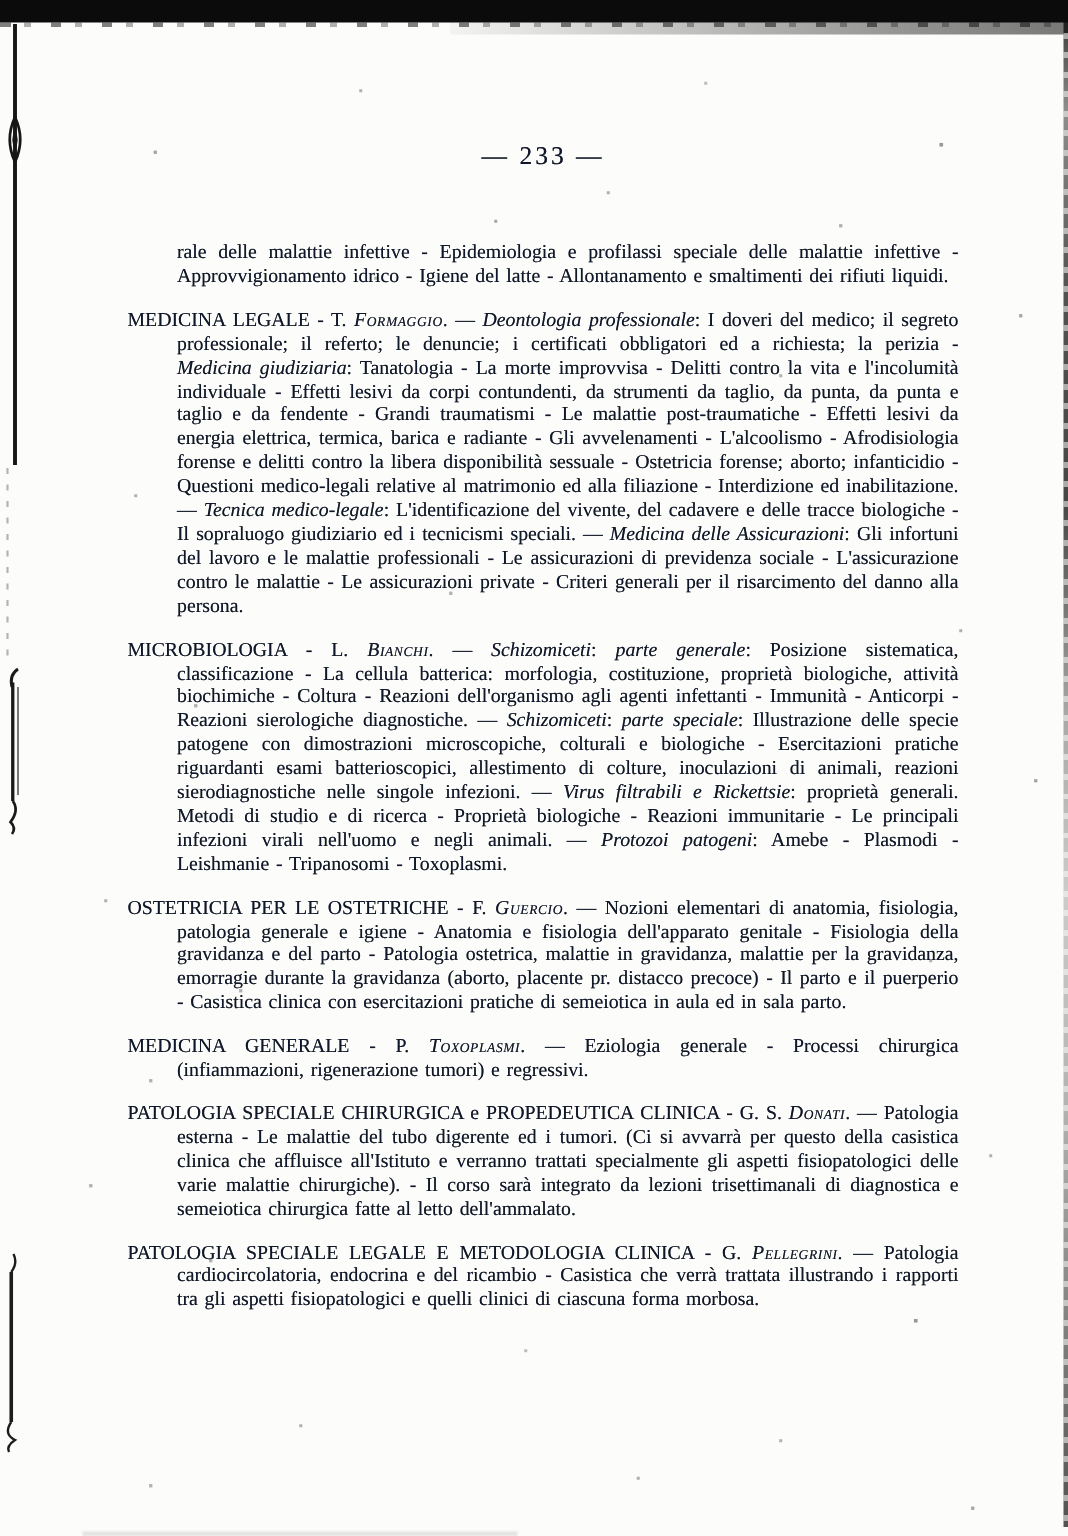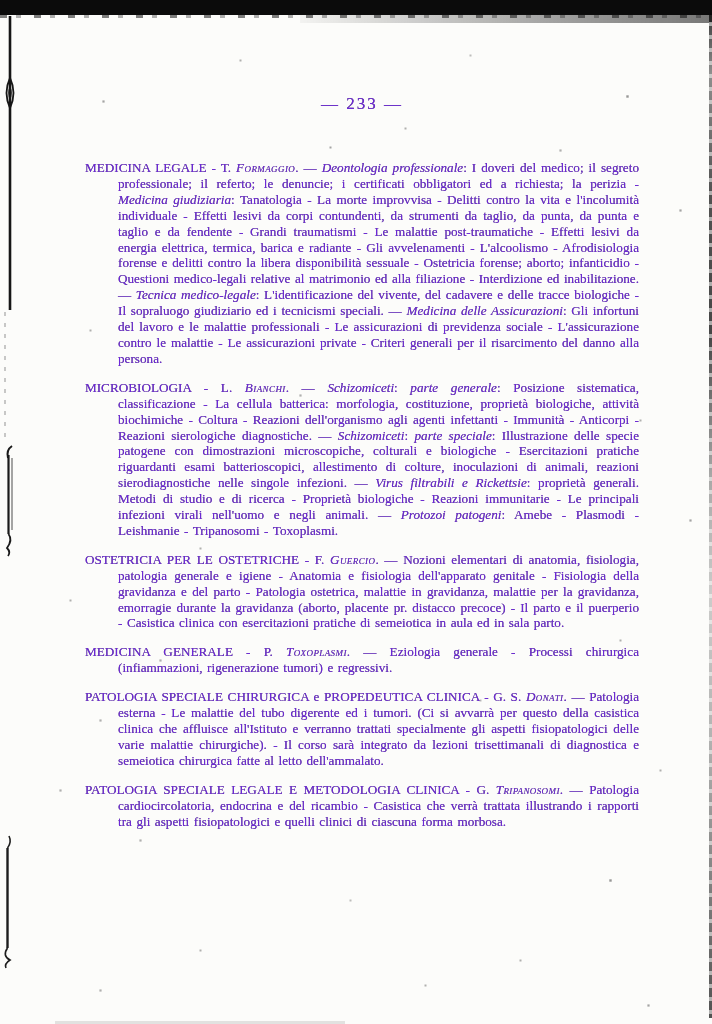--- a/index.html
+++ b/index.html
@@ -4,21 +4,21 @@
 <style>
   html, body { margin: 0; padding: 0; background: #e8e8e6; }
   .page {
     position: relative;
     width: 712px;
     height: 1024px;
     margin: 0 auto;
     background: #fcfcfa;
     overflow: hidden;
     font-family: "Liberation Serif", "DejaVu Serif", serif;
-    color: #6d28d9;
+    color: #0f172a;
   }
   
   .scan-topbar {
     position: absolute; left: 0; top: 0; width: 712px; height: 15px;
     background: #0b0b0b;
   }
   .scan-topbar-fuzz {
     position: absolute; left: 300px; right: 0; top: 14px; height: 9px;
     background: linear-gradient(to right, rgba(20,20,20,0.04), rgba(20,20,20,0.38) 60%, rgba(10,10,10,0.55));
     filter: blur(0.4px);
@@ -118,22 +118,23 @@
   </svg>
 
   <div class="scan-right-edge"></div>
   <div class="scan-right-dashes"></div>
   <div class="scan-bottom-smudge"></div>
   <div class="speckles"></div>
 
   <div class="content">
     <div class="pageno">— 233 —</div>
     <div>
+        <p class="para cont"><span class="s-n">rale delle malattie infettive - Epidemiologia e profilassi speciale delle malattie infettive - Approvvigionamento idrico - Igiene del latte - Allontanamento e smaltimenti dei rifiuti liquidi.</span></p>
         <p class="para"><span class="s-n">MEDICINA LEGALE - T. </span><span class="s-sc">Formaggio</span><span class="s-n">. — </span><span class="s-i">Deontologia professionale</span><span class="s-n">: I doveri del medico; il segreto professionale; il referto; le denuncie; i certificati obbligatori ed a richiesta; la perizia - </span><span class="s-i">Medicina giudiziaria</span><span class="s-n">: Tanatologia - La morte improvvisa - Delitti contro la vita e l'incolumità individuale - Effetti lesivi da corpi contundenti, da strumenti da taglio, da punta, da punta e taglio e da fendente - Grandi traumatismi - Le malattie post-traumatiche - Effetti lesivi da energia elettrica, termica, barica e radiante - Gli avvelenamenti - L'alcoolismo - Afrodisiologia forense e delitti contro la libera disponibilità sessuale - Ostetricia forense; aborto; infanticidio - Questioni medico-legali relative al matrimonio ed alla filiazione - Interdizione ed inabilitazione. — </span><span class="s-i">Tecnica medico-legale</span><span class="s-n">: L'identificazione del vivente, del cadavere e delle tracce biologiche - Il sopraluogo giudiziario ed i tecnicismi speciali. — </span><span class="s-i">Medicina delle Assicurazioni</span><span class="s-n">: Gli infortuni del lavoro e le malattie professionali - Le assicurazioni di previdenza sociale - L'assicurazione contro le malattie - Le assicurazioni private - Criteri generali per il risarcimento del danno alla persona.</span></p>
         <p class="para"><span class="s-n">MICROBIOLOGIA - L. </span><span class="s-sc">Bianchi</span><span class="s-n">. — </span><span class="s-i">Schizomiceti</span><span class="s-n">: </span><span class="s-i">parte generale</span><span class="s-n">: Posizione sistematica, classificazione - La cellula batterica: morfologia, costituzione, proprietà biologiche, attività biochimiche - Coltura - Reazioni dell'organismo agli agenti infettanti - Immunità - Anticorpi - Reazioni sierologiche diagnostiche. — </span><span class="s-i">Schizomiceti</span><span class="s-n">: </span><span class="s-i">parte speciale</span><span class="s-n">: Illustrazione delle specie patogene con dimostrazioni microscopiche, colturali e biologiche - Esercitazioni pratiche riguardanti esami batterioscopici, allestimento di colture, inoculazioni di animali, reazioni sierodiagnostiche nelle singole infezioni. — </span><span class="s-i">Virus filtrabili e Rickettsie</span><span class="s-n">: proprietà generali. Metodi di studio e di ricerca - Proprietà biologiche - Reazioni immunitarie - Le principali infezioni virali nell'uomo e negli animali. — </span><span class="s-i">Protozoi patogeni</span><span class="s-n">: Amebe - Plasmodi - Leishmanie - Tripanosomi - Toxoplasmi.</span></p>
         <p class="para"><span class="s-n">OSTETRICIA PER LE OSTETRICHE - F. </span><span class="s-sc">Guercio</span><span class="s-n">. — Nozioni elementari di anatomia, fisiologia, patologia generale e igiene - Anatomia e fisiologia dell'apparato genitale - Fisiologia della gravidanza e del parto - Patologia ostetrica, malattie in gravidanza, malattie per la gravidanza, emorragie durante la gravidanza (aborto, placente pr. distacco precoce) - Il parto e il puerperio - Casistica clinica con esercitazioni pratiche di semeiotica in aula ed in sala parto.</span></p>
         <p class="para"><span class="s-n">MEDICINA GENERALE - P. </span><span class="s-sc">Toxoplasmi</span><span class="s-n">. — Eziologia generale - Processi chirurgica (infiammazioni, rigenerazione tumori) e regressivi.</span></p>
         <p class="para"><span class="s-n">PATOLOGIA SPECIALE CHIRURGICA e PROPEDEUTICA CLINICA - G. S. </span><span class="s-sc">Donati</span><span class="s-n">. — Patologia esterna - Le malattie del tubo digerente ed i tumori. (Ci si avvarrà per questo della casistica clinica che affluisce all'Istituto e verranno trattati specialmente gli aspetti fisiopatologici delle varie malattie chirurgiche). - Il corso sarà integrato da lezioni trisettimanali di diagnostica e semeiotica chirurgica fatte al letto dell'ammalato.</span></p>
-        <p class="para"><span class="s-n">PATOLOGIA SPECIALE LEGALE E METODOLOGIA CLINICA - G. </span><span class="s-sc">Tripanosomi</span><span class="s-n">. — Patologia cardiocircolatoria, endocrina e del ricambio - Casistica che verrà trattata illustrando i rapporti tra gli aspetti fisiopatologici e quelli clinici di ciascuna forma morbosa.</span></p>
+        <p class="para"><span class="s-n">PATOLOGIA SPECIALE LEGALE E METODOLOGIA CLINICA - G. </span><span class="s-sc">Pellegrini</span><span class="s-n">. — Patologia cardiocircolatoria, endocrina e del ricambio - Casistica che verrà trattata illustrando i rapporti tra gli aspetti fisiopatologici e quelli clinici di ciascuna forma morbosa.</span></p>
       </div>
   </div>
 
 </div>
 
 </body></html>

